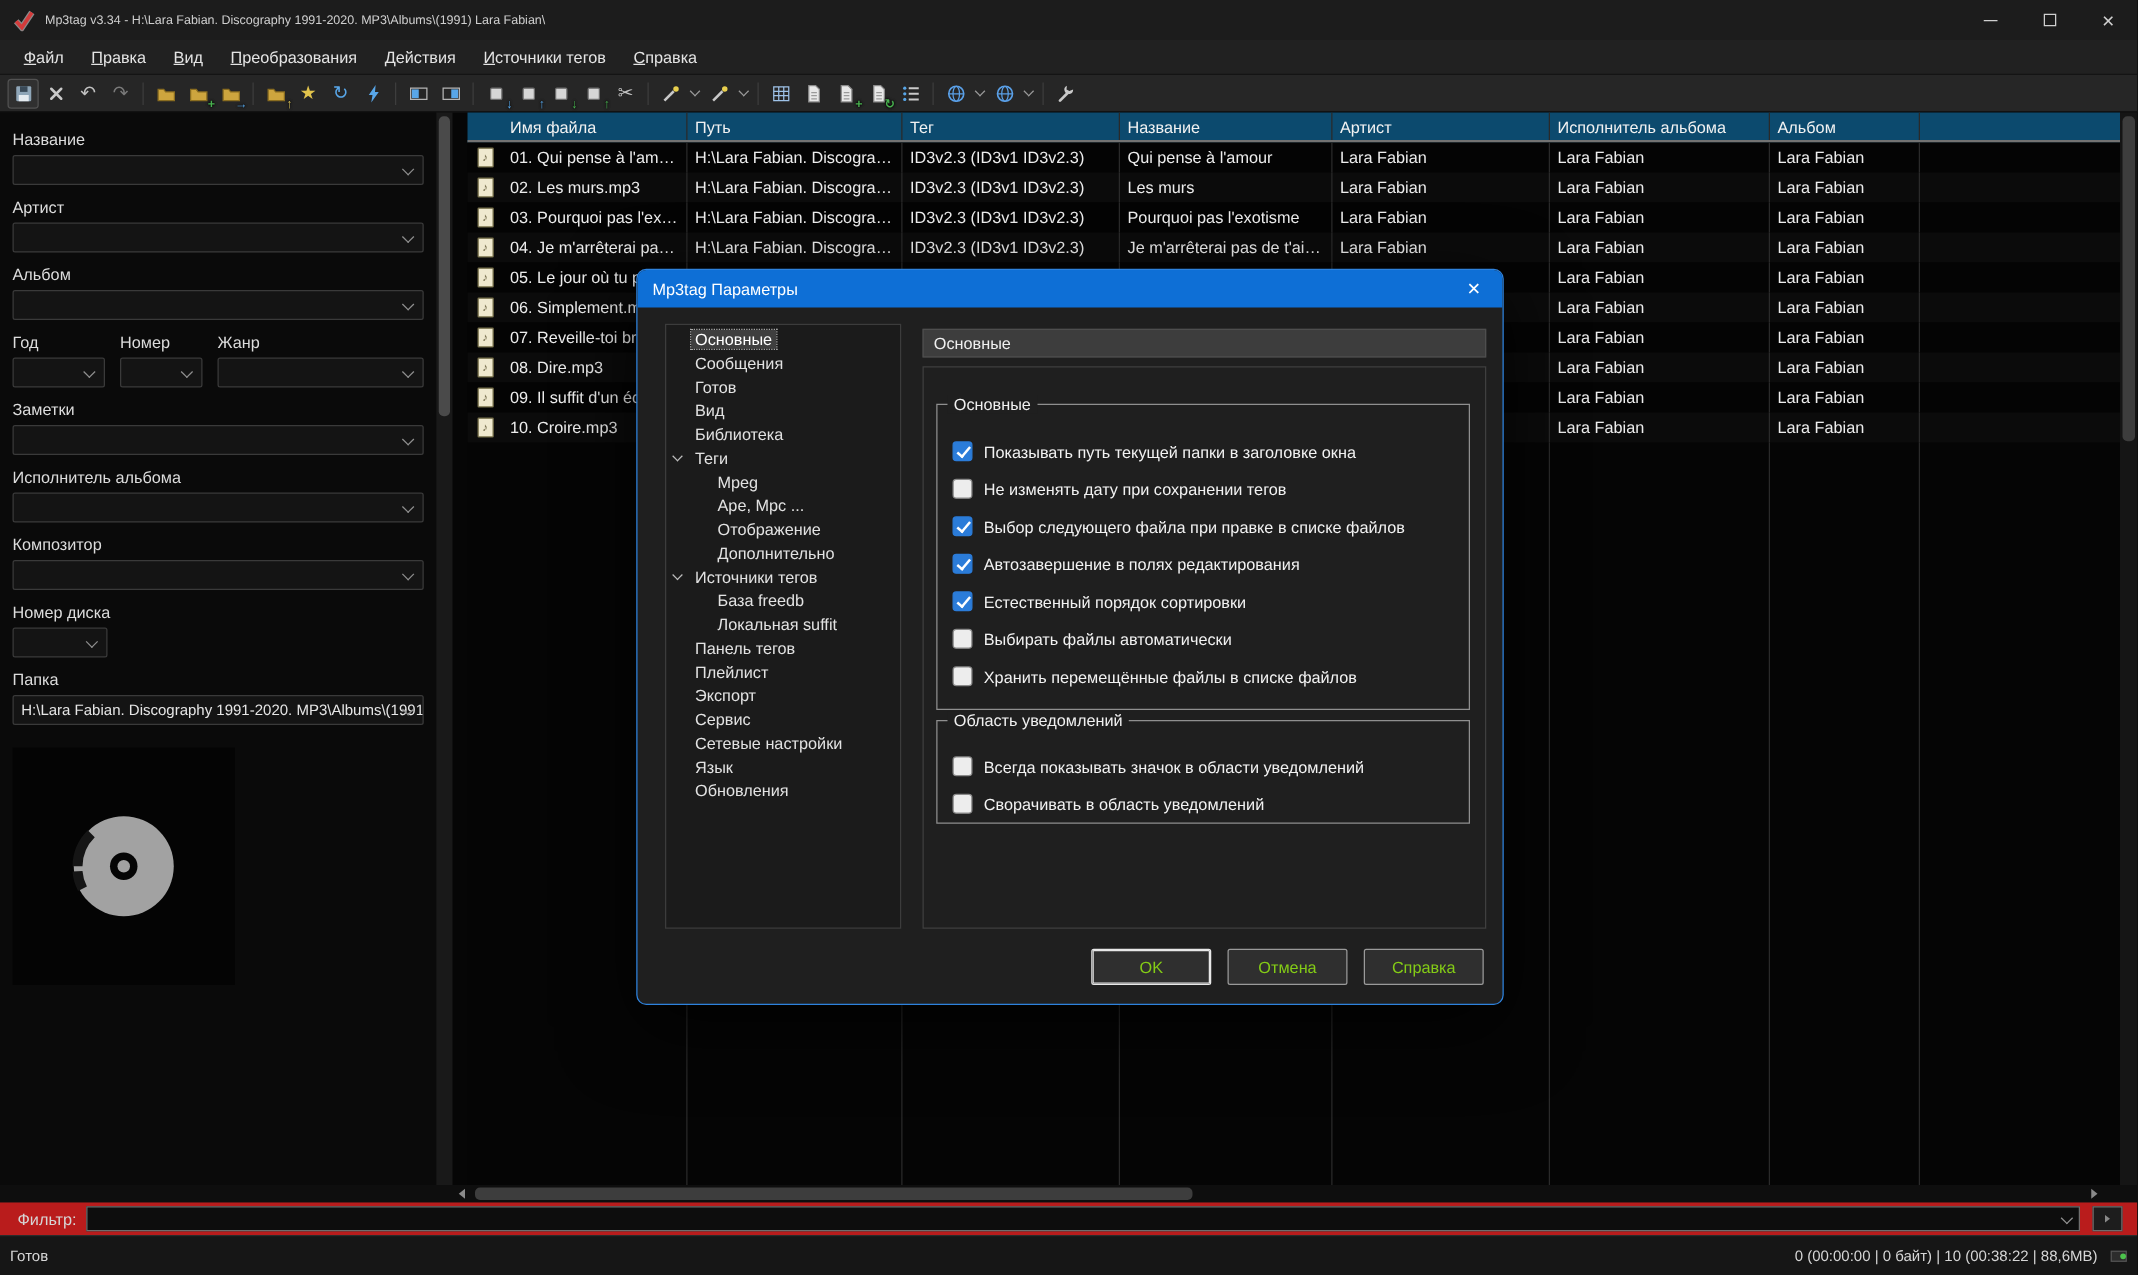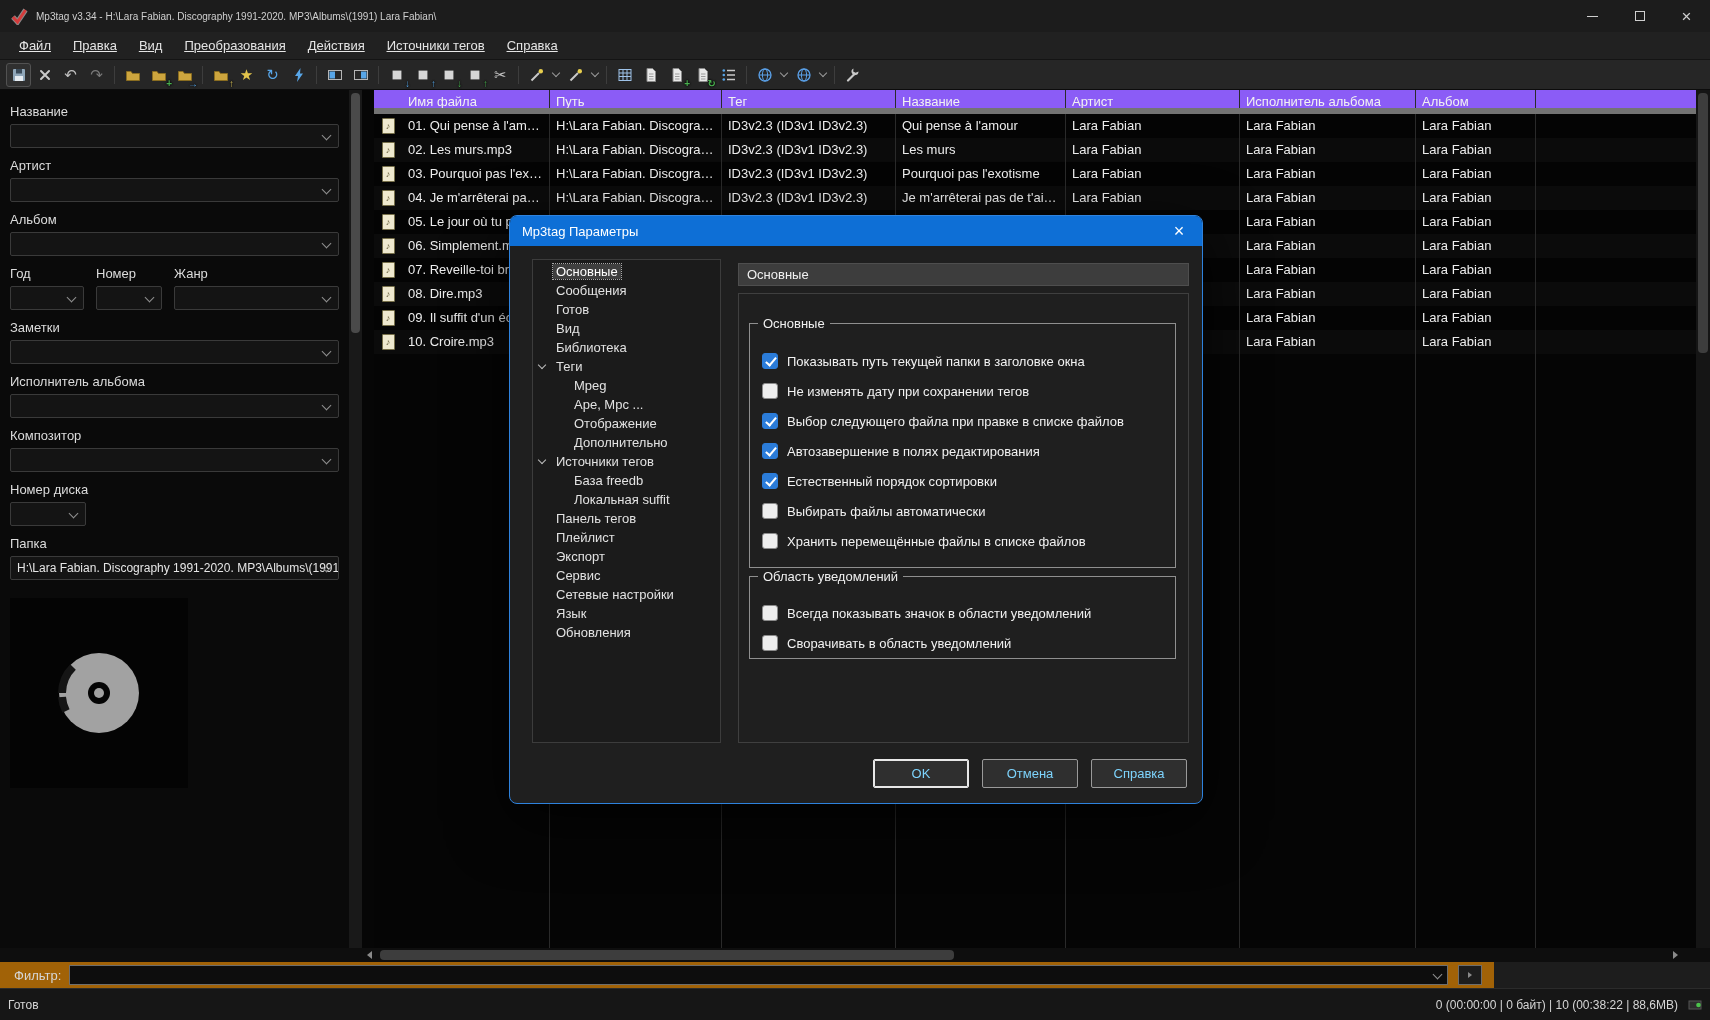--- a/index.html
+++ b/index.html
@@ -11,21 +11,21 @@
   .titlebar { height:32px; background:#1c1c1c; display:flex; align-items:center; padding-left:10px; gap:8px; }
   .app-ico { width:18px; height:18px; display:flex; align-items:center; justify-content:center; }
   .title-text { color:#cfcfcf; font-size:10px; white-space:nowrap; }
   .win-btns { margin-left:auto; display:flex; height:100%; }
   .win-btn { width:47px; height:100%; display:flex; align-items:center; justify-content:center; color:#cfcfcf; }
   .glyph-min { width:11px; height:1px; background:#cfcfcf; display:block; }
   .glyph-max { width:10px; height:10px; border:1px solid #cfcfcf; display:block; }
   .glyph-close { font-size:17px; line-height:1; color:#cfcfcf; }
 
   
-  .menubar { height:28px; background:#212121; display:flex; align-items:center; padding-left:8px; border-bottom:1px solid #141414;text-decoration:underline; }
+  .menubar { height:28px; background:#212121; display:flex; align-items:center; padding-left:8px; border-bottom:1px solid #141414; }
   .menu-item { padding:4px 11px; color:#e4e4e4; }
   .menu-item::first-letter { text-decoration:underline; }
 
   
   .toolbar { height:30px; background:#262626; display:flex; align-items:center; padding-left:6px; gap:1px; border-bottom:1px solid #0c0c0c; }
   .tb-btn { position:relative; width:25px; height:24px; display:flex; align-items:center; justify-content:center; border-radius:3px; }
   .tb-btn.pressed { border:1px solid #525252; background:#303030; }
   .tb-btn .glyph { font-size:15px; line-height:1; }
   .tb-badge { position:absolute; right:-1px; bottom:-2px; font-size:10px; font-weight:700; line-height:10px; text-shadow:0 0 2px #000,0 0 2px #000; }
   .tb-sep { width:9px; height:24px; position:relative; }
@@ -44,21 +44,21 @@
   .caret { width:7px; height:7px; border-right:1.5px solid #909090; border-bottom:1.5px solid #909090; transform:rotate(45deg); position:absolute; right:8px; top:7px; }
   .fld-row { display:flex; gap:12px; margin-bottom:10px; }
   .w-year { width:74px; } .w-track { width:66px; } .w-genre { flex:1; } .w-disc { width:76px; }
   .art { position:absolute; left:10px; top:508px; width:178px; height:190px; background:#040404; display:flex; align-items:center; justify-content:center; }
 
   .tp-scroll { position:absolute; left:349px; top:0; width:13px; height:100%; background:#191919; }
   .tp-thumb { position:absolute; left:2px; top:3px; width:9px; height:240px; background:#4a4a4a; border-radius:4px; }
 
   
   .filelist { position:absolute; left:374px; top:0; width:1322px; height:100%; background:#050505; display:flex; flex-direction:column; --cols:28px 148px 172px 174px 170px 174px 176px 120px 1fr; }
-  .t-head { display:grid; grid-template-columns:var(--cols); height:24px; background:#8b5cf6; border-bottom:6px solid #737373; flex:0 0 auto; }
+  .t-head { display:grid; grid-template-columns:var(--cols); height:24px; background:#0c4a6e; border-bottom:2px solid #737373; flex:0 0 auto; }
   .t-body { flex:0 0 auto; }
   .t-row { display:grid; grid-template-columns:var(--cols); height:24px; }
   .t-row.odd { background:#040404; } .t-row.even { background:#0b0b0b; }
   .cell { line-height:23px; padding:0 6px; overflow:hidden; white-space:nowrap; text-overflow:ellipsis; color:#ededed; }
   .cell.bordered { border-right:1px solid #2a2a2a; }
   .t-head .cell { color:#f2f2f2; }
   .icon-col { display:flex; align-items:center; justify-content:center; padding:0; }
   .file-ico { width:13px; height:16px; background:#efe9cf; border:1px solid #77704a; border-radius:1px; font-size:9px; color:#6b6342; display:flex; align-items:center; justify-content:center; }
   .t-fill { flex:1; display:grid; grid-template-columns:var(--cols); }
   .fcell.bordered { border-right:1px solid #2a2a2a; }
@@ -68,21 +68,21 @@
 
   
   .hscroll { position:absolute; left:0; top:948px; width:1710px; height:14px; background:#0e0e0e; }
   .h-arrow { position:absolute; top:0; width:14px; height:14px; display:flex; align-items:center; justify-content:center; }
   .h-arrow.left { left:362px; } .h-arrow.right { left:1668px; }
   .tri-left { width:0; height:0; border-top:4px solid transparent; border-bottom:4px solid transparent; border-right:5px solid #8a8a8a; }
   .tri-right { width:0; height:0; border-top:4px solid transparent; border-bottom:4px solid transparent; border-left:5px solid #8a8a8a; }
   .h-thumb { position:absolute; left:380px; top:2px; width:574px; height:10px; background:#3d3d3d; border-radius:4px; }
 
   
-  .filterbar { position:absolute; left:0; top:962px; width:1494px; height:26px; background:#a16207; display:flex; align-items:center; padding:0 12px 0 14px; }
+  .filterbar { position:absolute; left:0; top:962px; width:1710px; height:26px; background:#b91c1c; display:flex; align-items:center; padding:0 12px 0 14px; }
   .f-label { color:#d6d6d6; margin-right:8px; white-space:nowrap; }
   .f-wrap { flex:1; position:relative; margin-right:10px; }
   .f-input { width:100%; height:20px; background:#0d0d0d; border:1px solid #6e6e6e; color:#e8e8e8; padding:0 20px 0 6px; font-family:inherit; font-size:12px; }
   .f-wrap .caret { top:6px; right:7px; }
   .f-btn { width:24px; height:20px; border:1px solid #6e6e6e; background:#1d1d1d; display:flex; align-items:center; justify-content:center; }
   .tri-right.small { border-top-width:3.5px; border-bottom-width:3.5px; border-left-width:4.5px; }
 
   
   .statusbar { position:absolute; left:0; top:988px; width:1710px; height:32px; background:#161616; border-top:1px solid #2b2b2b; display:flex; align-items:center; padding:11px 8px; font-size:12px; color:#d6d6d6; }
   .spacer { flex:1; }
@@ -108,21 +108,21 @@
   .group { position:absolute; left:239px; width:427px; border:1px solid #8f8f8f; }
   .group.g1 { top:77px; height:245px; padding-top:22px; }
   .group.g2 { top:330px; height:83px; padding-top:21px; }
   .legend { position:absolute; top:-8px; left:8px; background:#1f1f1f; padding:0 5px; color:#f0f0f0; line-height:15px; }
   .cb-row { display:flex; align-items:center; height:30px; padding-left:12px; }
   .cb { position:relative; width:16px; height:16px; border-radius:3px; background:#ededed; border:1px solid #8a8a8a; flex:0 0 auto; }
   .cb.checked { background:#2b7cd9; border-color:#2b7cd9; }
   .cb.checked::after { content:""; position:absolute; left:5px; top:1px; width:4px; height:9px; border:solid #fff; border-width:0 2px 2px 0; transform:rotate(40deg); }
   .cb-lbl { margin-left:9px; color:#f2f2f2; white-space:nowrap; }
 
-  .dlg-btn { position:absolute; top:513px; width:96px; height:29px; background:#2f2f2f; border:1px solid #9a9a9a; border-radius:2px; display:flex; align-items:center; justify-content:center; color:#7dd3fc; }
+  .dlg-btn { position:absolute; top:513px; width:96px; height:29px; background:#2f2f2f; border:1px solid #9a9a9a; border-radius:2px; display:flex; align-items:center; justify-content:center; color:#84cc16; }
   .dlg-btn.ok { left:363px; border-color:#e8e8e8; box-shadow:inset 0 0 0 1px #e8e8e8; }
   .dlg-btn.cancel { left:472px; }
   .dlg-btn.help { left:581px; }
 </style>
 </head>
 <body>
 
 <div class="app">
 
   <div class="titlebar">

